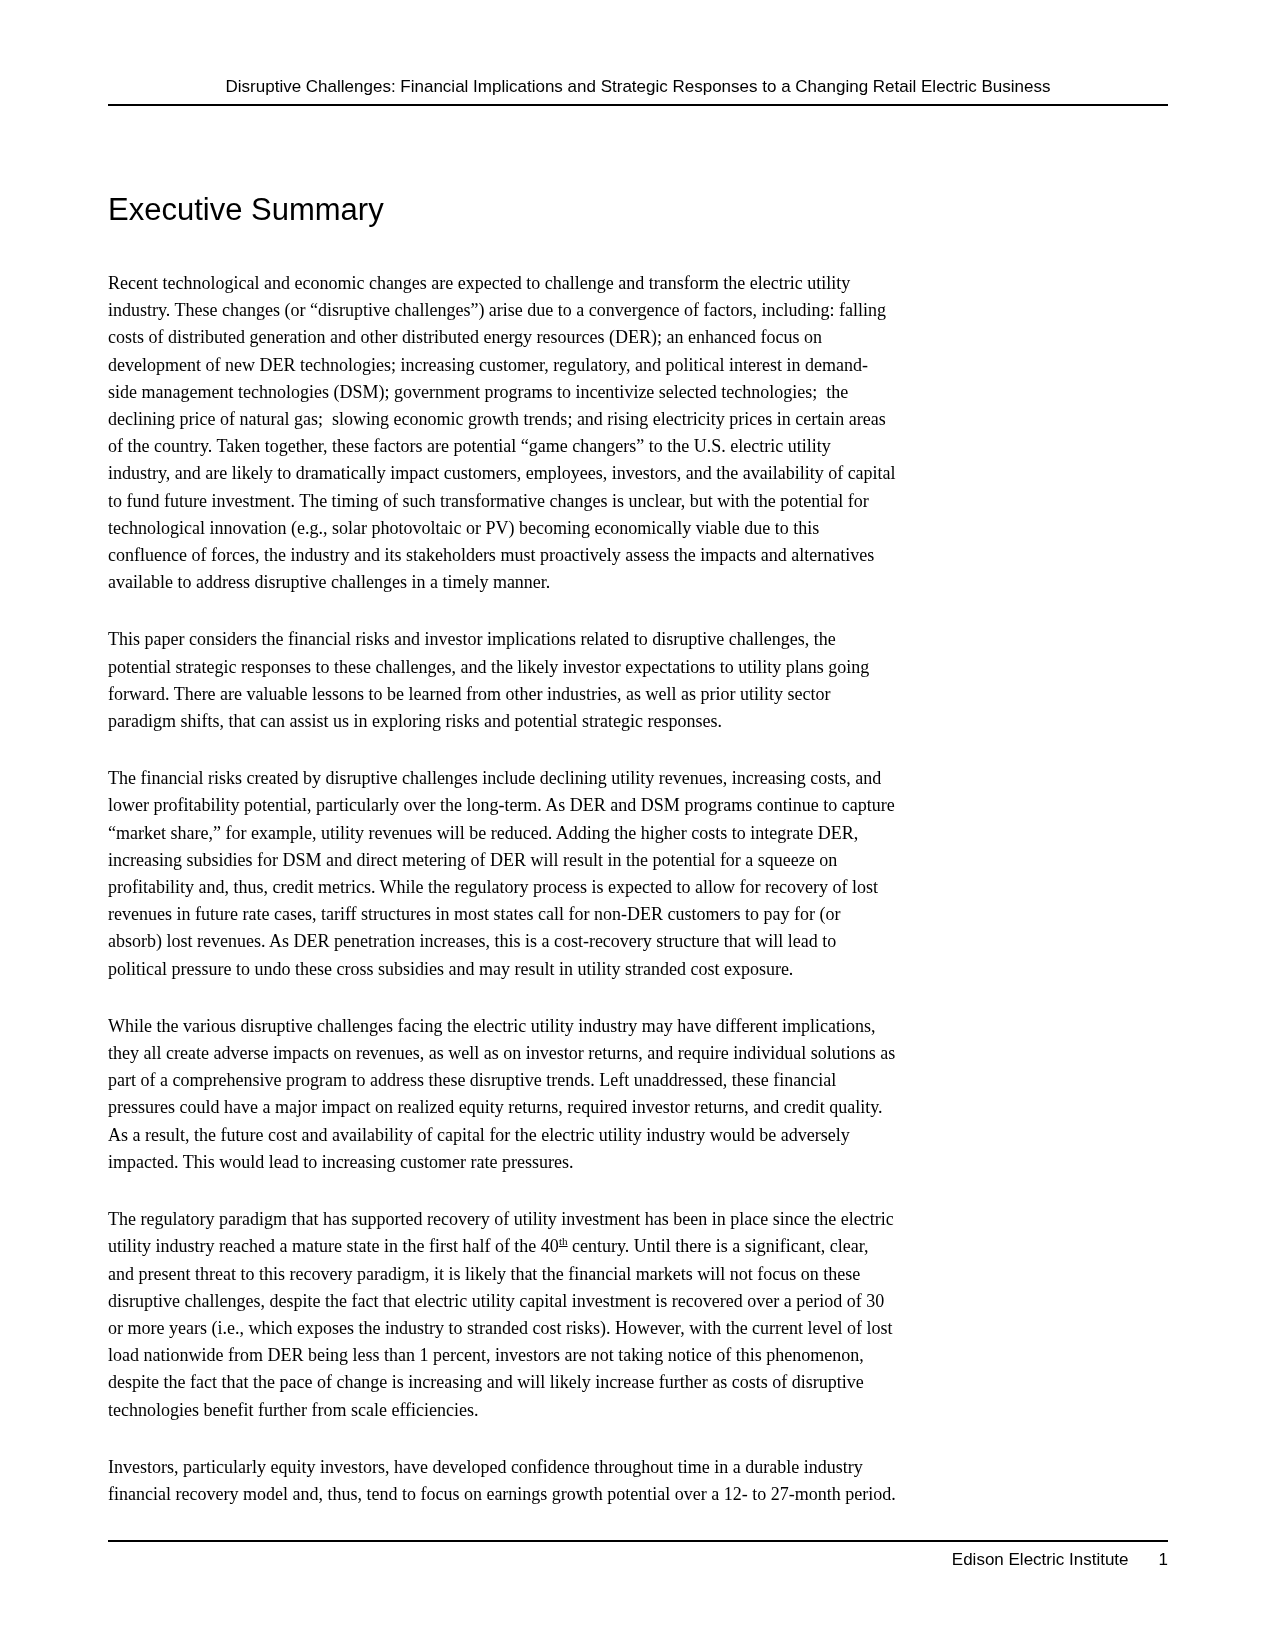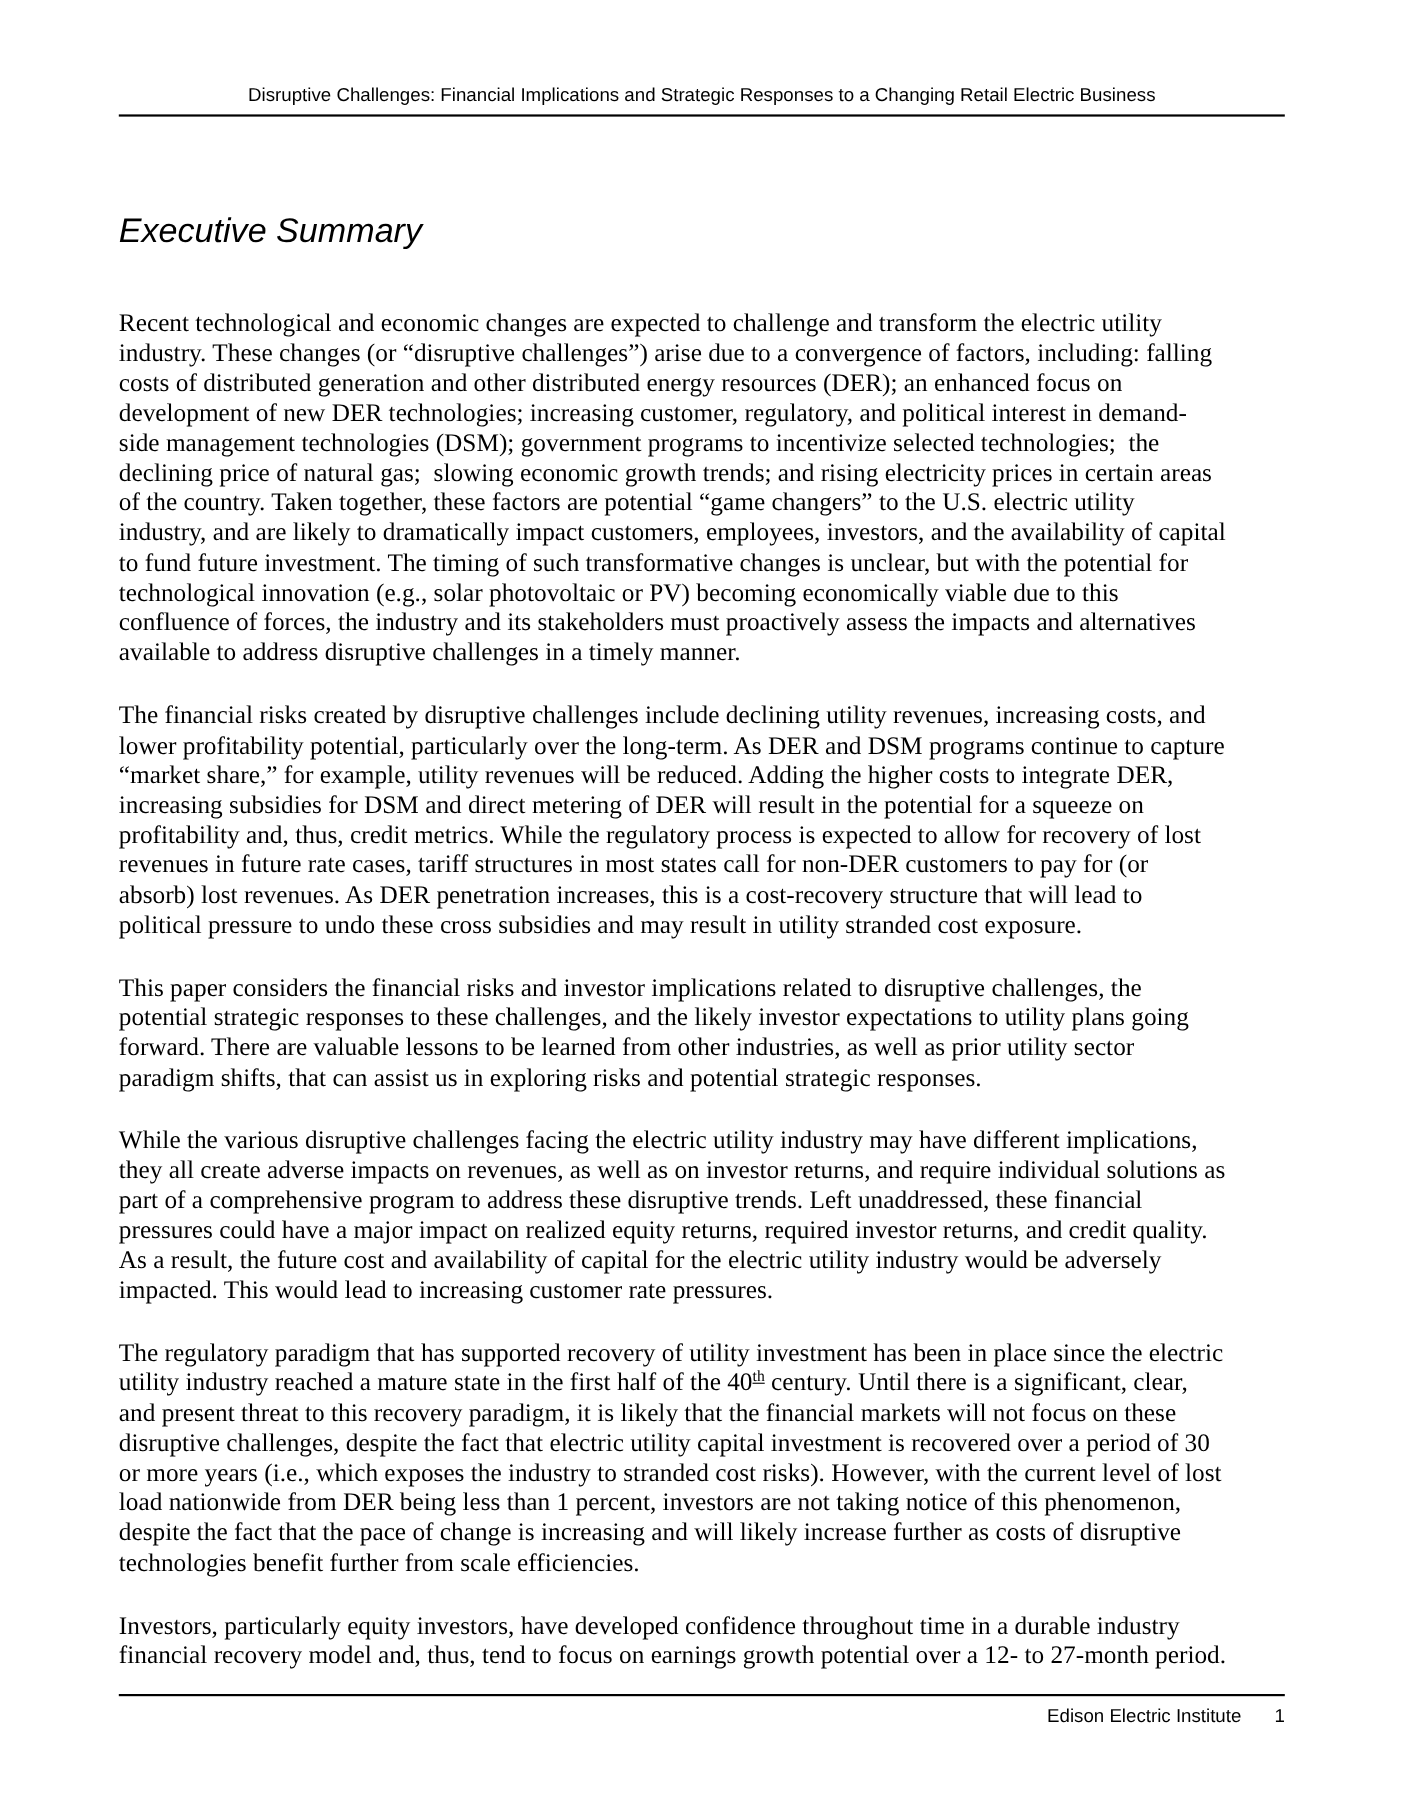--- a/index.html
+++ b/index.html
@@ -33,28 +33,27 @@
   }
   .doc-title {
     position: absolute;
     left: 108px;
     top: 192px;
     font-family: "Liberation Sans", "DejaVu Sans", sans-serif;
     font-size: 31px;
     font-weight: 400;
     line-height: 1.15;
     color: #000000;
-    font-style: italic;
   }
   .body-text {
     position: absolute;
     left: 108px;
-    top: 280px;
+    top: 270px;
     width: 1060px;
-    font-size: 23px;
+    font-size: 18px;
     line-height: 27.2px;
   }
   .para {
     white-space: pre-wrap;
     margin: 0 0 30px 0;
   }
   .para:last-child { margin-bottom: 0; }
   .para sup {
     font-size: 0.62em;
     line-height: 0;
@@ -99,32 +98,32 @@
 costs of distributed generation and other distributed energy resources (DER); an enhanced focus on
 development of new DER technologies; increasing customer, regulatory, and political interest in demand-
 side management technologies (DSM); government programs to incentivize selected technologies;  the
 declining price of natural gas;  slowing economic growth trends; and rising electricity prices in certain areas
 of the country. Taken together, these factors are potential “game changers” to the U.S. electric utility
 industry, and are likely to dramatically impact customers, employees, investors, and the availability of capital
 to fund future investment. The timing of such transformative changes is unclear, but with the potential for
 technological innovation (e.g., solar photovoltaic or PV) becoming economically viable due to this
 confluence of forces, the industry and its stakeholders must proactively assess the impacts and alternatives
 available to address disruptive challenges in a timely manner.</p>
+    <p class="para">This paper considers the financial risks and investor implications related to disruptive challenges, the
+potential strategic responses to these challenges, and the likely investor expectations to utility plans going
+forward. There are valuable lessons to be learned from other industries, as well as prior utility sector
+paradigm shifts, that can assist us in exploring risks and potential strategic responses.</p>
     <p class="para">The financial risks created by disruptive challenges include declining utility revenues, increasing costs, and
 lower profitability potential, particularly over the long-term. As DER and DSM programs continue to capture
 “market share,” for example, utility revenues will be reduced. Adding the higher costs to integrate DER,
 increasing subsidies for DSM and direct metering of DER will result in the potential for a squeeze on
 profitability and, thus, credit metrics. While the regulatory process is expected to allow for recovery of lost
 revenues in future rate cases, tariff structures in most states call for non-DER customers to pay for (or
 absorb) lost revenues. As DER penetration increases, this is a cost-recovery structure that will lead to
 political pressure to undo these cross subsidies and may result in utility stranded cost exposure.</p>
-    <p class="para">This paper considers the financial risks and investor implications related to disruptive challenges, the
-potential strategic responses to these challenges, and the likely investor expectations to utility plans going
-forward. There are valuable lessons to be learned from other industries, as well as prior utility sector
-paradigm shifts, that can assist us in exploring risks and potential strategic responses.</p>
     <p class="para">While the various disruptive challenges facing the electric utility industry may have different implications,
 they all create adverse impacts on revenues, as well as on investor returns, and require individual solutions as
 part of a comprehensive program to address these disruptive trends. Left unaddressed, these financial
 pressures could have a major impact on realized equity returns, required investor returns, and credit quality.
 As a result, the future cost and availability of capital for the electric utility industry would be adversely
 impacted. This would lead to increasing customer rate pressures.</p>
     <p class="para"><span>The regulatory paradigm that has supported recovery of utility investment has been in place since the electric
 utility industry reached a mature state in the first half of the 40</span><sup>th</sup><span> century. Until there is a significant, clear,
 and present threat to this recovery paradigm, it is likely that the financial markets will not focus on these
 disruptive challenges, despite the fact that electric utility capital investment is recovered over a period of 30

